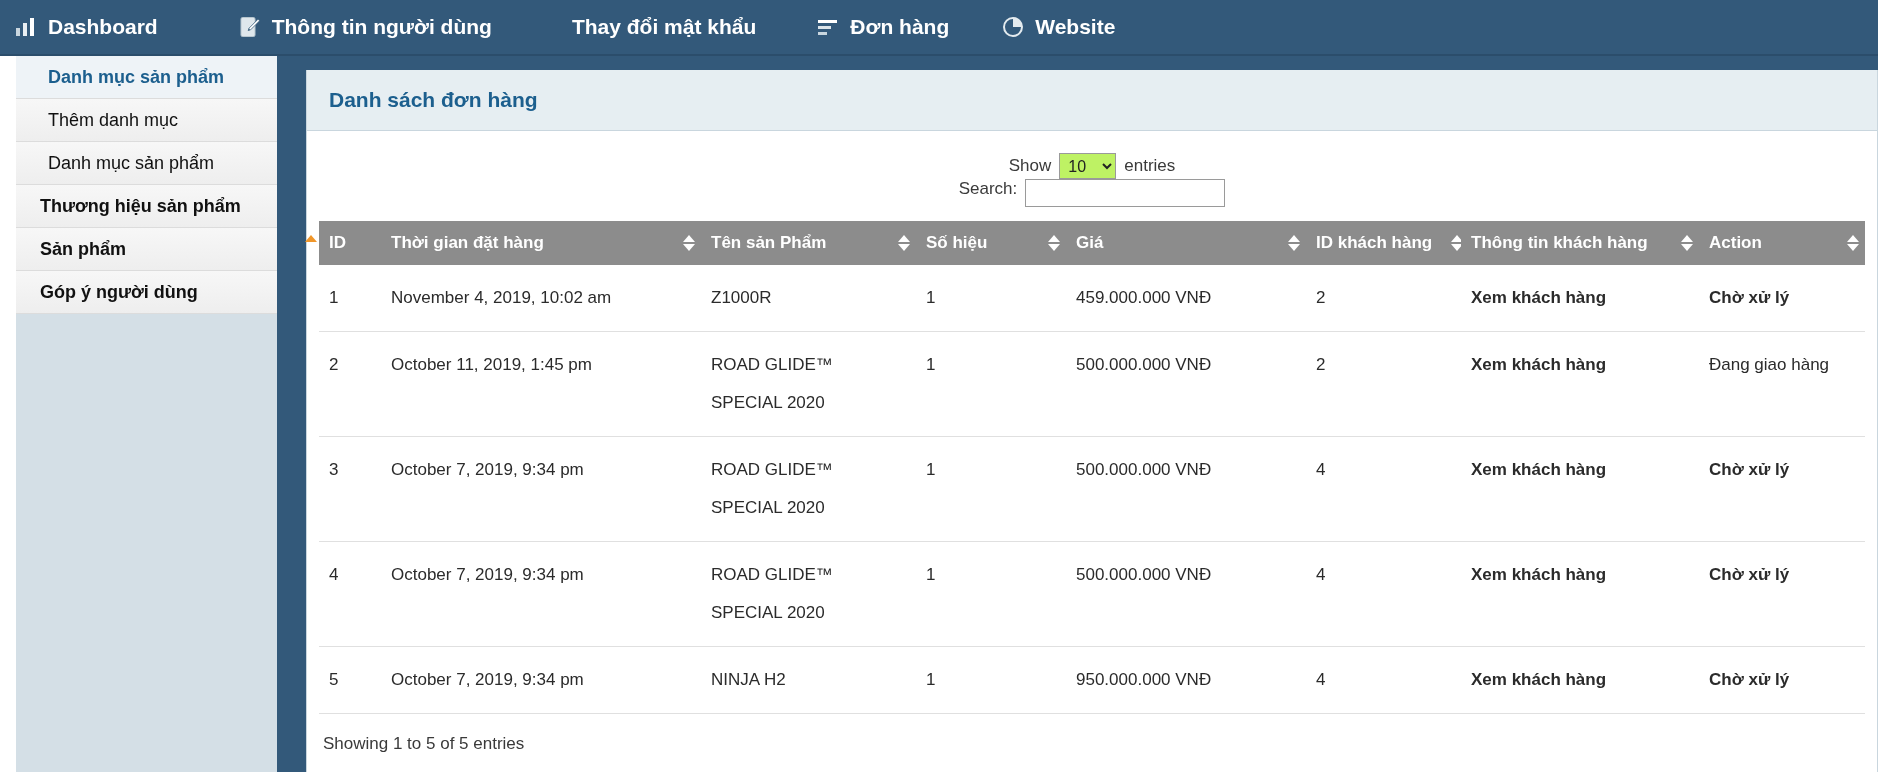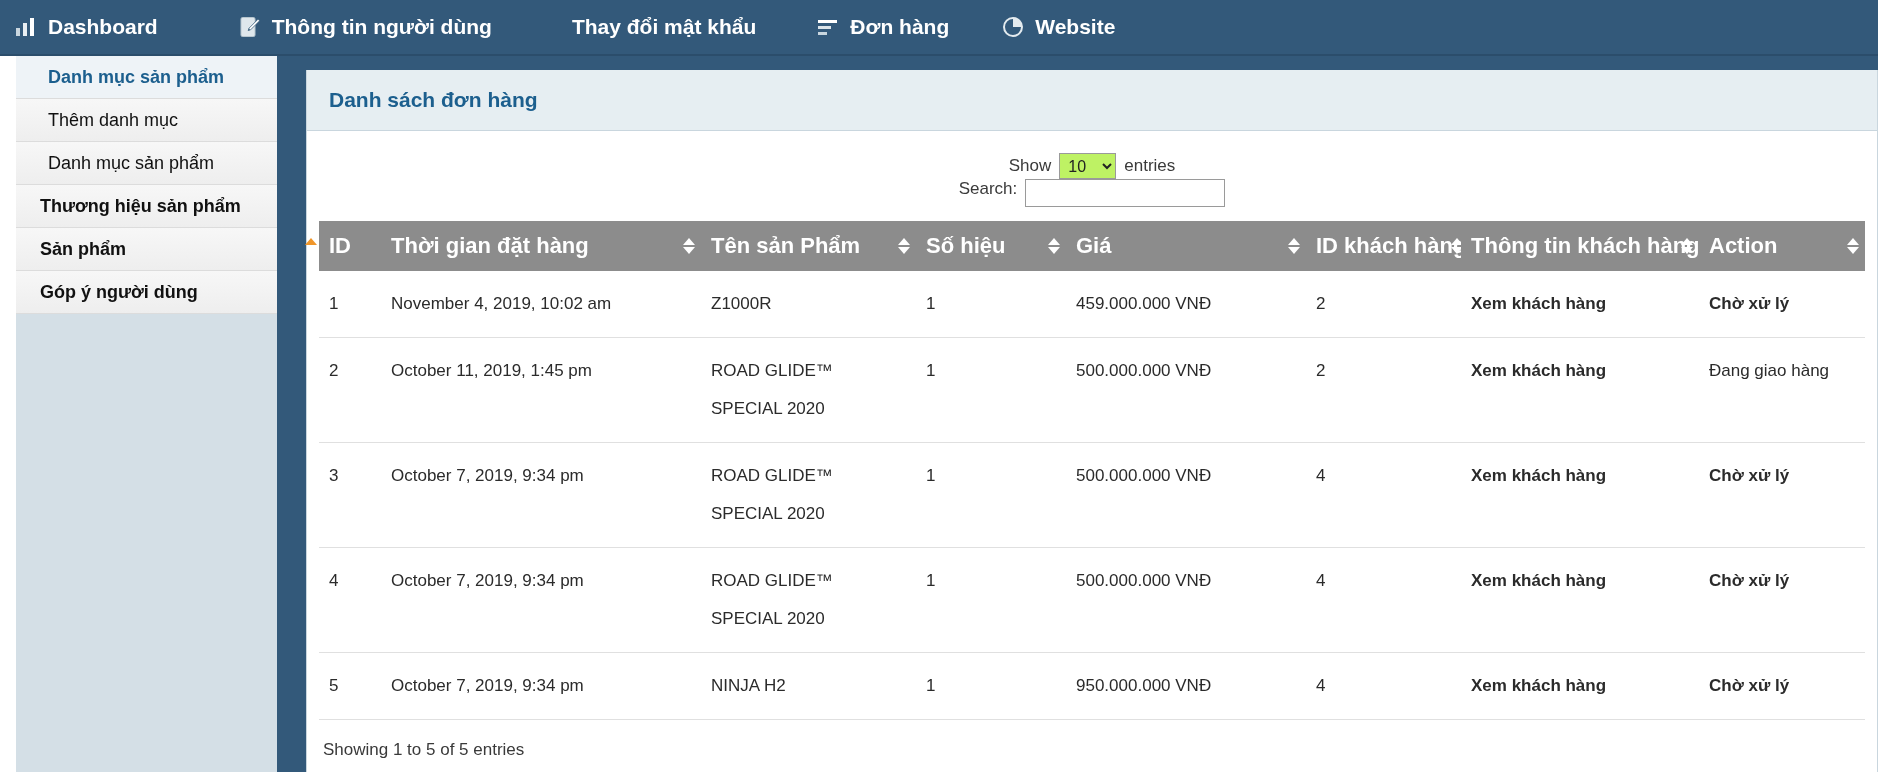--- a/index.html
+++ b/index.html
@@ -137,21 +137,21 @@
 
   
   table.dt {
     width: 100%;
     border-collapse: collapse;
     table-layout: fixed;
   }
   table.dt thead th {
     background: #8c8c8c;
     color: #ffffff;
-    font-size: 22px;
+    font-size: 17px;
     font-weight: bold;
     text-align: left;
     padding: 12px 10px 12px 10px;
     position: relative;
     vertical-align: middle;
     cursor: pointer;
     white-space: nowrap;
   }
   .sort-ind {
     position: absolute;

